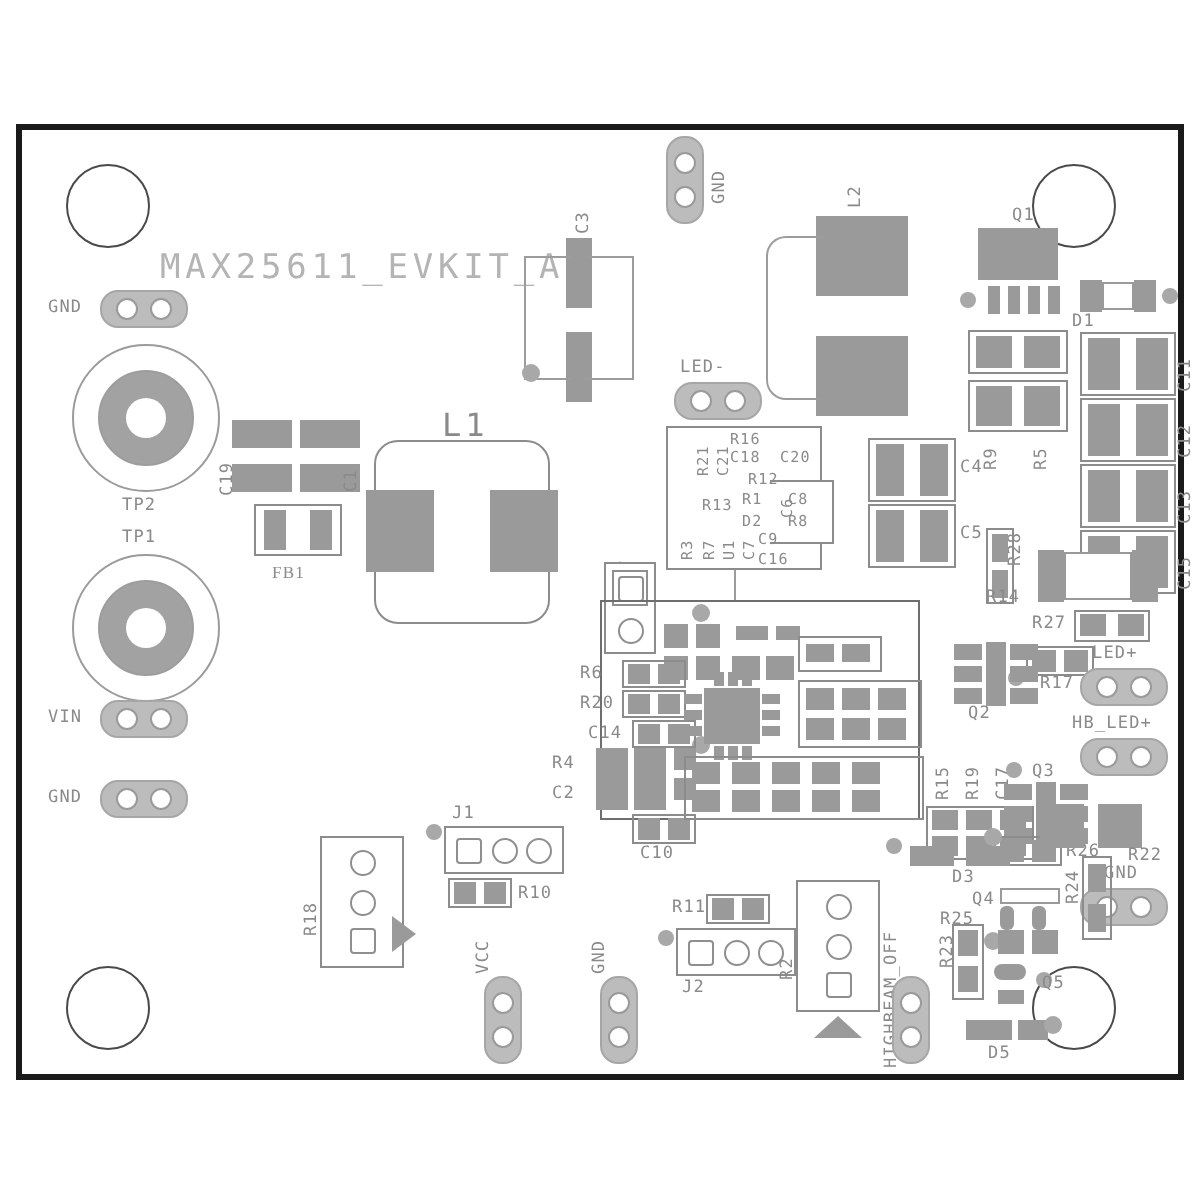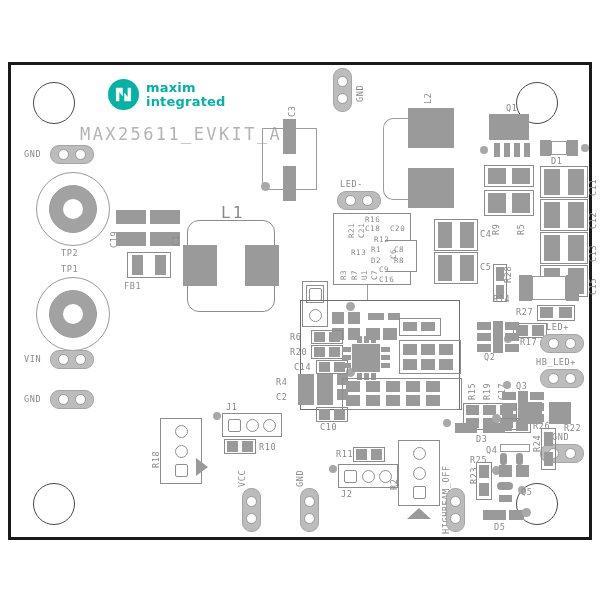--- a/index.html
+++ b/index.html
@@ -66,32 +66,20 @@
 
 <div id="stage">
   <div class="board">
 
     <div class="mnt" style="left:22px;top:17px;width:40px;height:40px;"></div>
     <div class="mnt" style="left:505px;top:17px;width:40px;height:40px;"></div>
     <div class="mnt" style="left:22px;top:418px;width:40px;height:40px;"></div>
     <div class="mnt" style="left:505px;top:418px;width:40px;height:40px;"></div>
   </div>
 
-  <div class="logo">
-    <span class="mark">
-      <svg width="19" height="19" viewBox="0 0 20 20">
-        <path d="M2 3 L2 17 L5.6 17 L5.6 7.4 L9.2 12 L9.2 3 Z" fill="#ffffff"></path>
-        <path d="M18 17 L18 3 L14.4 3 L14.4 12.6 L10.8 8 L10.8 17 Z" fill="#ffffff"></path>
-      </svg>
-    </span>
-    <span class="wm">
-      <span class="l1">maxim</span>
-      <span class="l2">integrated</span>
-    </span>
-  </div>
 
   <div class="boardtitle">MAX25611_EVKIT_A</div>
 
   <div class="lbl" style="left:24px;top:150px;">GND</div>
   <div class="oval" style="left:50px;top:145px;width:44px;height:19px;">
       <i></i>
       <i></i>
     </div>
 
   <div class="tpouter" style="left:36px;top:172px;width:72px;height:72px;"></div>
@@ -117,21 +105,21 @@
   <div class="lbl v" style="left:110px;top:248px;">C19</div>
   <div class="pad" style="left:116px;top:210px;width:30px;height:14px;"></div>
   <div class="pad" style="left:116px;top:232px;width:30px;height:14px;"></div>
   <div class="pad" style="left:150px;top:210px;width:30px;height:14px;"></div>
   <div class="pad" style="left:150px;top:232px;width:30px;height:14px;"></div>
   <div class="lbl v" style="left:172px;top:246px;">C1</div>
 
   <div class="silk" style="left:127px;top:252px;width:44px;height:26px;"></div>
   <div class="pad" style="left:132px;top:255px;width:11px;height:20px;"></div>
   <div class="pad" style="left:155px;top:255px;width:11px;height:20px;"></div>
-  <div class="lbl" style="left:124px;top:282px;">FB1</div>
+  <div class="lbl" style="left:136px;top:282px;font-family:Liberation Serif, serif;">FB1</div>
 
   <div class="lbl" style="left:221px;top:205px;font-size:16px;letter-spacing:2px;">L1</div>
   <div class="silk" style="left:187px;top:220px;width:88px;height:92px;border-radius:12px;"></div>
   <div class="pad" style="left:183px;top:245px;width:34px;height:41px;"></div>
   <div class="pad" style="left:245px;top:245px;width:34px;height:41px;"></div>
 
   <div class="lbl v" style="left:288px;top:117px;">C3</div>
   <div class="pad" style="left:283px;top:119px;width:13px;height:35px;"></div>
   <div class="pad" style="left:283px;top:166px;width:13px;height:35px;"></div>
   <div class="wire" style="left:262px;top:128px;width:24px;height:62px;border-right:none;"></div>
@@ -160,21 +148,21 @@
   <div class="pad" style="left:494px;top:143px;width:6px;height:14px;"></div>
   <div class="pad" style="left:504px;top:143px;width:6px;height:14px;"></div>
   <div class="pad" style="left:514px;top:143px;width:6px;height:14px;"></div>
   <div class="pad" style="left:524px;top:143px;width:6px;height:14px;"></div>
   <div class="dotpad" style="left:480px;top:146px;width:8px;height:8px;"></div>
 
   <div class="pad" style="left:540px;top:140px;width:11px;height:16px;"></div>
   <div class="padlt" style="left:551px;top:141px;width:16px;height:14px;background:#ffffff;border:1.2px solid #9a9a9a;"></div>
   <div class="pad" style="left:567px;top:140px;width:11px;height:16px;"></div>
   <div class="dotpad" style="left:581px;top:144px;width:8px;height:8px;"></div>
-  <div class="lbl" style="left:551px;top:157px;">D1</div>
+  <div class="lbl" style="left:536px;top:157px;">D1</div>
 
   <div class="silk" style="left:540px;top:166px;width:48px;height:32px;"></div>
   <div class="pad" style="left:544px;top:169px;width:16px;height:26px;"></div>
   <div class="pad" style="left:568px;top:169px;width:16px;height:26px;"></div>
   <div class="lbl v" style="left:589px;top:196px;">C11</div>
 
   <div class="silk" style="left:540px;top:199px;width:48px;height:32px;"></div>
   <div class="pad" style="left:544px;top:202px;width:16px;height:26px;"></div>
   <div class="pad" style="left:568px;top:202px;width:16px;height:26px;"></div>
   <div class="lbl v" style="left:589px;top:229px;">C12</div>

